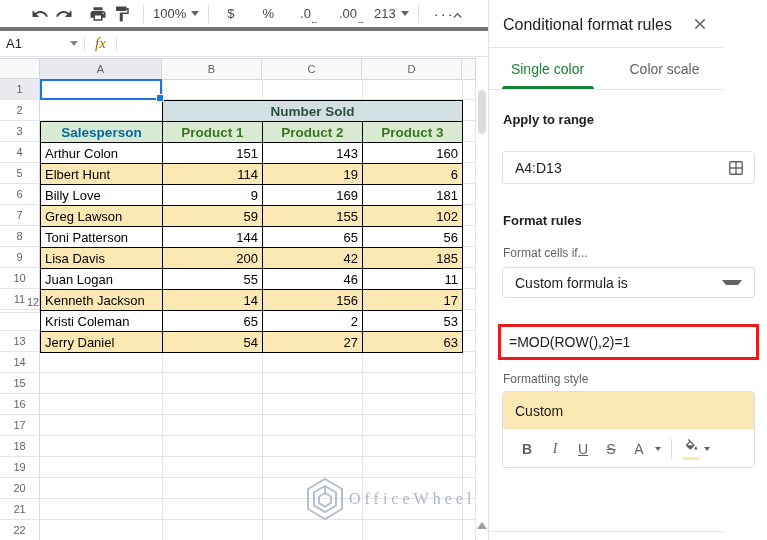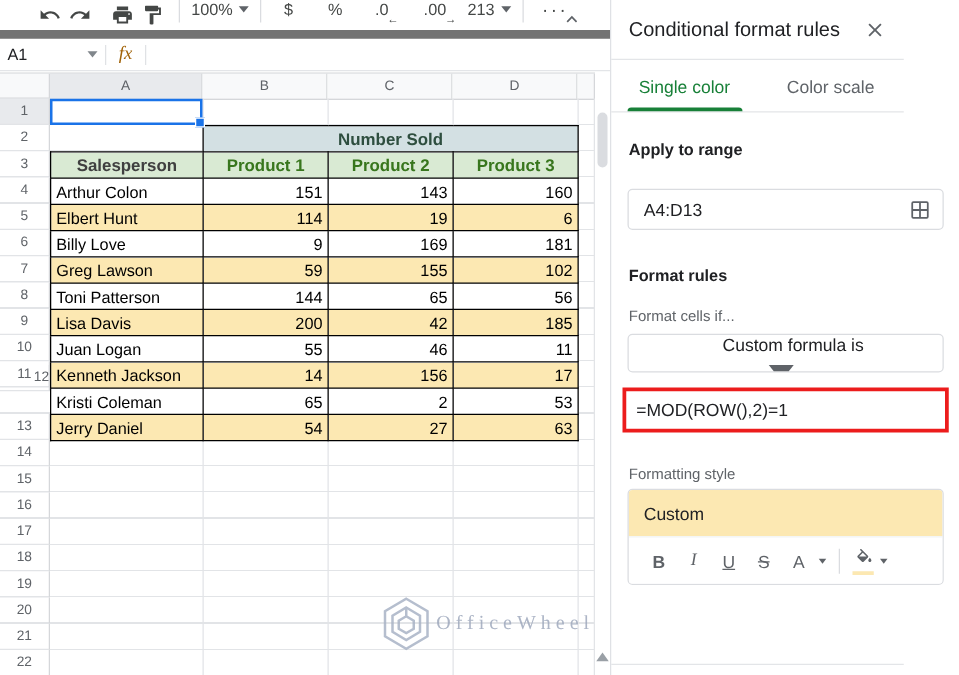--- a/index.html
+++ b/index.html
@@ -1,21 +1,21 @@
 <!DOCTYPE html>
 <html><head>
 <meta charset="utf-8">
 <style>
   html,body{margin:0;padding:0;background:#fff;}
   #app{position:relative;width:767px;height:540px;background:#fff;overflow:hidden;
        font-family:"Liberation Sans",sans-serif;color:#202124;}
 
   
-  .toolbar{position:absolute;left:0;top:0;width:488px;height:31px;display:flex;align-items:flex-start;
-           border-bottom:7px solid #737373;box-sizing:border-box;padding-left:28px;}
+  .toolbar{position:absolute;left:0;top:0;width:488px;height:31px;display:flex;align-items:center;
+           border-bottom:4px solid #737373;box-sizing:border-box;padding-left:28px;}
   .tb-icon{display:flex;align-items:center;justify-content:center;width:24px;height:24px;cursor:pointer;}
   .tb-icon svg{width:18px;height:18px;fill:#444746;}
   .tb-sep{width:1px;height:18px;background:#dadce0;margin:0 9px;}
   .tb-text{font-size:13px;color:#444746;display:flex;align-items:center;cursor:pointer;}
   .tb-num{position:relative;font-size:13px;color:#444746;margin:0 9px;cursor:pointer;}
   .tb-num .sub{position:absolute;right:-8px;bottom:-5px;font-size:9px;color:#444746;}
   .caret{width:0;height:0;border-left:4px solid transparent;border-right:4px solid transparent;
          border-top:5px solid #5f6368;display:inline-block;margin-left:5px;}
   .tb-more{font-size:15px;letter-spacing:2px;color:#444746;margin-left:6px;cursor:pointer;}
   .tb-collapse{position:absolute;right:22px;top:7px;cursor:pointer;}
@@ -81,21 +81,21 @@
   .p-tab.active .underline{position:absolute;left:50%;transform:translateX(-50%);bottom:0;width:92px;height:3px;
          background:#188038;border-radius:3px 3px 0 0;}
   .p-h{position:absolute;left:14px;font-size:13px;font-weight:bold;color:#202124;}
   .p-sub{position:absolute;left:14px;font-size:12px;color:#5f6368;}
   .p-box{position:absolute;left:13px;width:253px;border:1px solid #dadce0;border-radius:4px;box-sizing:border-box;
          display:flex;align-items:center;background:#fff;}
   .p-box input{border:none;outline:none;flex:1;font-family:"Liberation Sans",sans-serif;font-size:14px;color:#202124;
          background:transparent;padding:0 0 0 12px;min-width:0;}
   .gridicon{margin-right:10px;cursor:pointer;display:flex;}
   .gridicon svg{width:16px;height:16px;stroke:#5f6368;fill:none;stroke-width:1.6;}
-  .p-select{cursor:pointer;justify-content:space-between;flex-direction:column;}
+  .p-select{cursor:pointer;justify-content:space-between;}
   .p-select span{font-size:14px;color:#202124;padding-left:12px;}
   .p-select .caret{margin-right:12px;}
   .red-annot{position:absolute;left:9px;width:261px;height:36px;border:3px solid #ec1c1c;box-sizing:border-box;
              display:flex;align-items:center;background:#fff;}
   .red-annot input{border:none;outline:none;flex:1;font-size:14px;color:#202124;padding-left:8px;
              font-family:"Liberation Sans",sans-serif;min-width:0;background:transparent;}
   .stylebox{position:absolute;left:13px;width:253px;border:1px solid #dadce0;border-radius:4px;box-sizing:border-box;overflow:hidden;}
   .style-preview{height:37px;display:flex;align-items:center;padding-left:12px;font-size:14px;color:#202124;}
   .style-toolbar{height:37px;display:flex;align-items:center;background:#fff;border-top:1px solid #f1f3f4;padding-left:12px;}
   .fmtbtn{width:24px;height:24px;display:flex;align-items:center;justify-content:center;font-size:14px;
@@ -211,21 +211,21 @@
           <col style="width:100px">
           <col style="width:100px">
           <col style="width:100px">
         </colgroup>
       <tbody id="tablebody">
           <tr>
             <td class="a2"></td>
             <td class="ttl" colspan="3" style="background: rgb(211, 224, 227); color: rgb(46, 78, 63);">Number Sold</td>
           </tr>
           <tr>
-            <td class="hdr" style="background: rgb(217, 234, 211); color: #404040;">Salesperson</td>
+            <td class="hdr" style="background: rgb(217, 234, 211); color: #0369a1;">Salesperson</td>
             <td class="hdr" style="background: rgb(217, 234, 211); color: rgb(56, 118, 29);">Product 1</td>
             <td class="hdr" style="background: rgb(217, 234, 211); color: rgb(56, 118, 29);">Product 2</td>
             <td class="hdr" style="background: rgb(217, 234, 211); color: rgb(56, 118, 29);">Product 3</td>
           </tr>
           <tr>
             <td style="background: rgb(255, 255, 255);">Arthur Colon</td>
             <td class="num" style="background: rgb(255, 255, 255);">151</td>
             <td class="num" style="background: rgb(255, 255, 255);">143</td>
             <td class="num" style="background: rgb(255, 255, 255);">160</td>
           </tr>
@@ -360,21 +360,21 @@
     </div>
 
     <div class="p-h" style="top:213px">Format rules</div>
     <div class="p-sub" style="top:246px">Format cells if...</div>
 
     <div class="p-box p-select" style="top:267px;height:31px">
       <span>Custom formula is</span>
       <span class="caret"></span>
     </div>
 
-    <div class="red-annot" style="top:310px">
+    <div class="red-annot" style="top:324px">
       <input readonly="" value="=MOD(ROW(),2)=1" style="">
     </div>
 
     <div class="p-sub" style="top:372px">Formatting style</div>
 
     <div class="stylebox" style="top:391px">
       <div class="style-preview" id="stylepreview" style="background: rgb(252, 232, 178);">
         <span>Custom</span>
       </div>
       <div class="style-toolbar">

